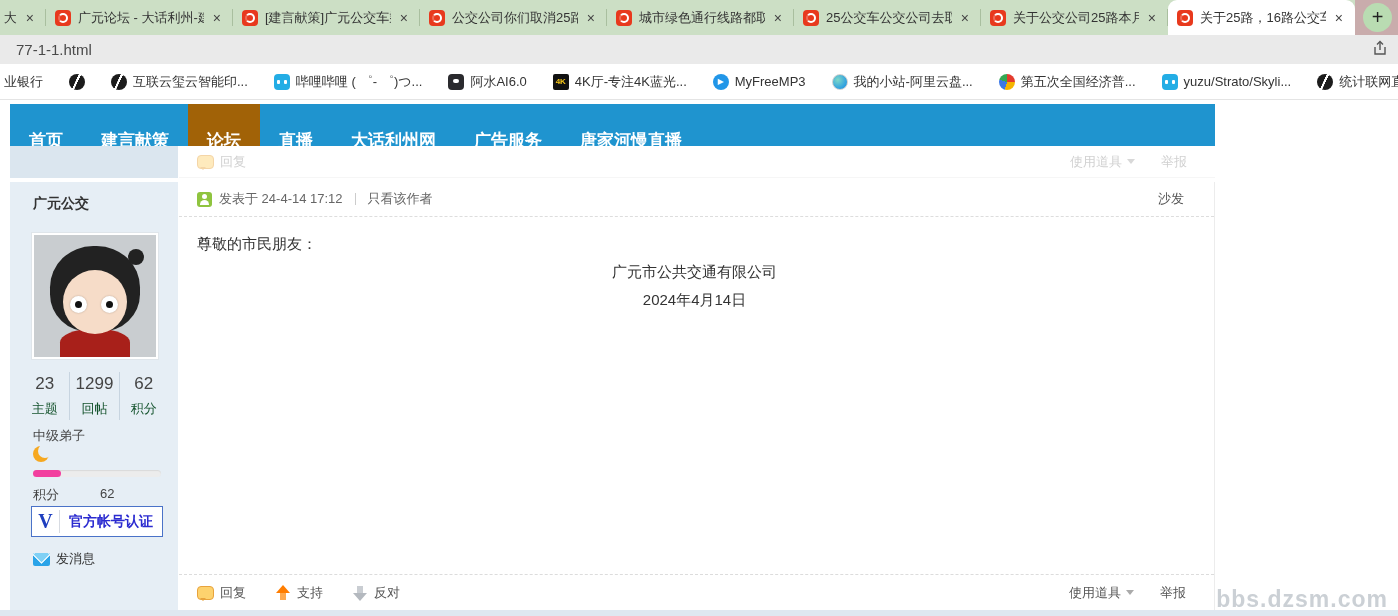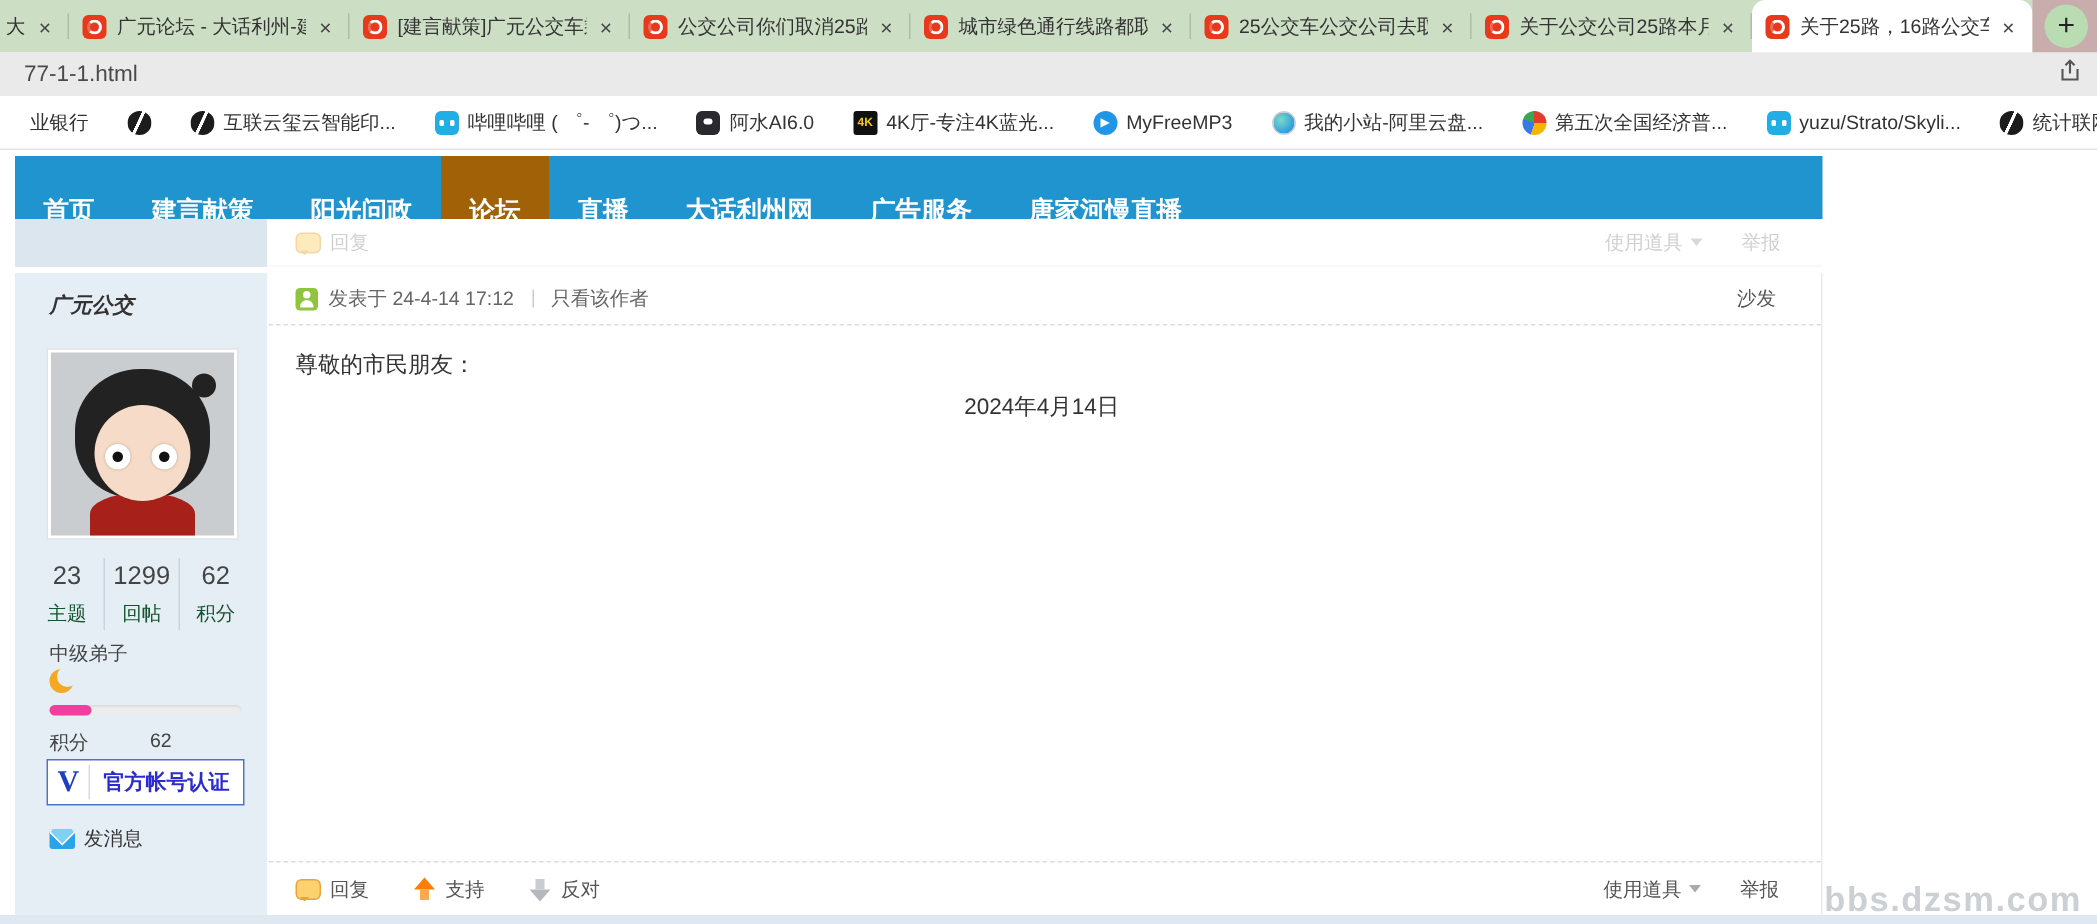--- a/index.html
+++ b/index.html
@@ -31,21 +31,21 @@
   .addressbar { position:absolute; left:0; top:35px; width:1398px; height:29px;
     background:#eaeaea; display:flex; align-items:center; }
   .url-text { font-size:15px; color:#4a4a4a; padding-left:16px; flex:1 1 auto; }
   .share-wrap { flex:0 0 auto; margin-right:10px; }
 
   .bookmarks { position:absolute; left:0; top:64px; width:1398px; height:36px;
     background:#fff; border-bottom:1px solid #e4e4e4; display:flex;
     align-items:center; padding:0 4px; overflow:hidden; }
   .bm { display:flex; align-items:center; margin-right:26px; flex:0 0 auto; }
   .bm-label { font-size:13px; color:#333; margin-left:6px; white-space:nowrap; }
-  .bm-label.no-icon { margin-left:16px; }
+  .bm-label.no-icon { margin-left:0; }
   .ic { width:16px; height:16px; flex:0 0 16px; display:flex;
     align-items:center; justify-content:center; }
   .ic-globe-dark { border-radius:50%; background:#1c1c1c;
     background-image:linear-gradient(115deg, transparent 42%, #fff 43%, #fff 52%, transparent 53%); }
   .ic-bili { border-radius:4px; background:#23ade5; position:relative; }
   .ic-bili::before, .ic-bili::after { content:""; position:absolute; top:6px;
     width:3px; height:4px; background:#fff; border-radius:1px; }
   .ic-bili::before { left:3px; } .ic-bili::after { right:3px; }
   .ic-chat { border-radius:4px; background:#2a2a2e; position:relative; }
   .ic-chat::after { content:""; position:absolute; left:5px; top:5px; width:6px;
@@ -74,21 +74,21 @@
     align-items:center; padding:0 28px 0 18px; opacity:.45; }
   .prev-main .label { font-size:13px; color:#999; }
   .right-group { margin-left:auto; display:flex; align-items:center; }
 
   .post { position:absolute; left:10px; top:82px; width:1205px; height:428px; }
   .side { position:absolute; left:0; top:0; width:168px; height:428px; background:#e6eef5; }
   .main { position:absolute; left:169px; top:0; width:1036px; height:428px;
     background:#fff; border-right:1px solid #ececec; }
 
   .username { position:absolute; left:23px; top:13px; font-size:14px;
-    font-weight:bold; color:#333;font-style:italic; }
+    font-weight:bold; color:#333; }
   .avatar-box { position:absolute; left:22px; top:51px; width:126px; height:126px;
     background:#c9cdd0; border:2px solid #fff; box-shadow:0 0 0 1px #dfe5ea; overflow:hidden; }
   .av-hair { position:absolute; left:16px; top:11px; width:90px; height:86px;
     background:#222; border-radius:48% 48% 44% 44%; }
   .av-tuft { position:absolute; right:12px; top:14px; width:16px; height:16px;
     background:#222; border-radius:50%; }
   .av-shirt { position:absolute; left:26px; bottom:-2px; width:70px; height:30px;
     background:#a8201a; border-radius:45% 45% 0 0; }
   .av-neck { position:absolute; left:53px; bottom:24px; width:16px; height:12px; background:#eed2bd; }
   .av-face { position:absolute; left:29px; top:35px; width:64px; height:64px;
@@ -275,21 +275,20 @@
     <span class="bm-label">统计联网直报平台</span>
   </span>
 
 </div>
 
 <div class="page">
 
   <div class="nav">
     <span class="nav-item">首页</span>
     <span class="nav-item">建言献策</span>
-    <span class="nav-item">阳光问政</span>
     <span class="nav-item active">论坛</span>
     <span class="nav-item">直播</span>
     <span class="nav-item">大话利州网</span>
     <span class="nav-item">广告服务</span>
     <span class="nav-item">唐家河慢直播</span>
   </div>
 
   <div class="prevpost">
     <div class="prev-side"></div>
     <div class="prev-main">
@@ -360,20 +359,21 @@
       <div class="post-header">
         <span class="person"></span>
         <span>发表于 24-4-14 17:12</span>
         <span class="hsep"></span>
         <span>只看该作者</span>
         <span class="floor">沙发</span>
       </div>
 
       <div class="post-body">
         <p>尊敬的市民朋友：</p>
+        <p class="center">广元市公共交通有限公司</p>
         <p class="center">2024年4月14日</p>
       </div>
 
       <div class="post-footer">
         <span class="fgroup">
           <span class="bubble"></span>
           <span>回复</span>
         </span>
         <span class="fgroup">
           <span class="arrow-up"></span>

